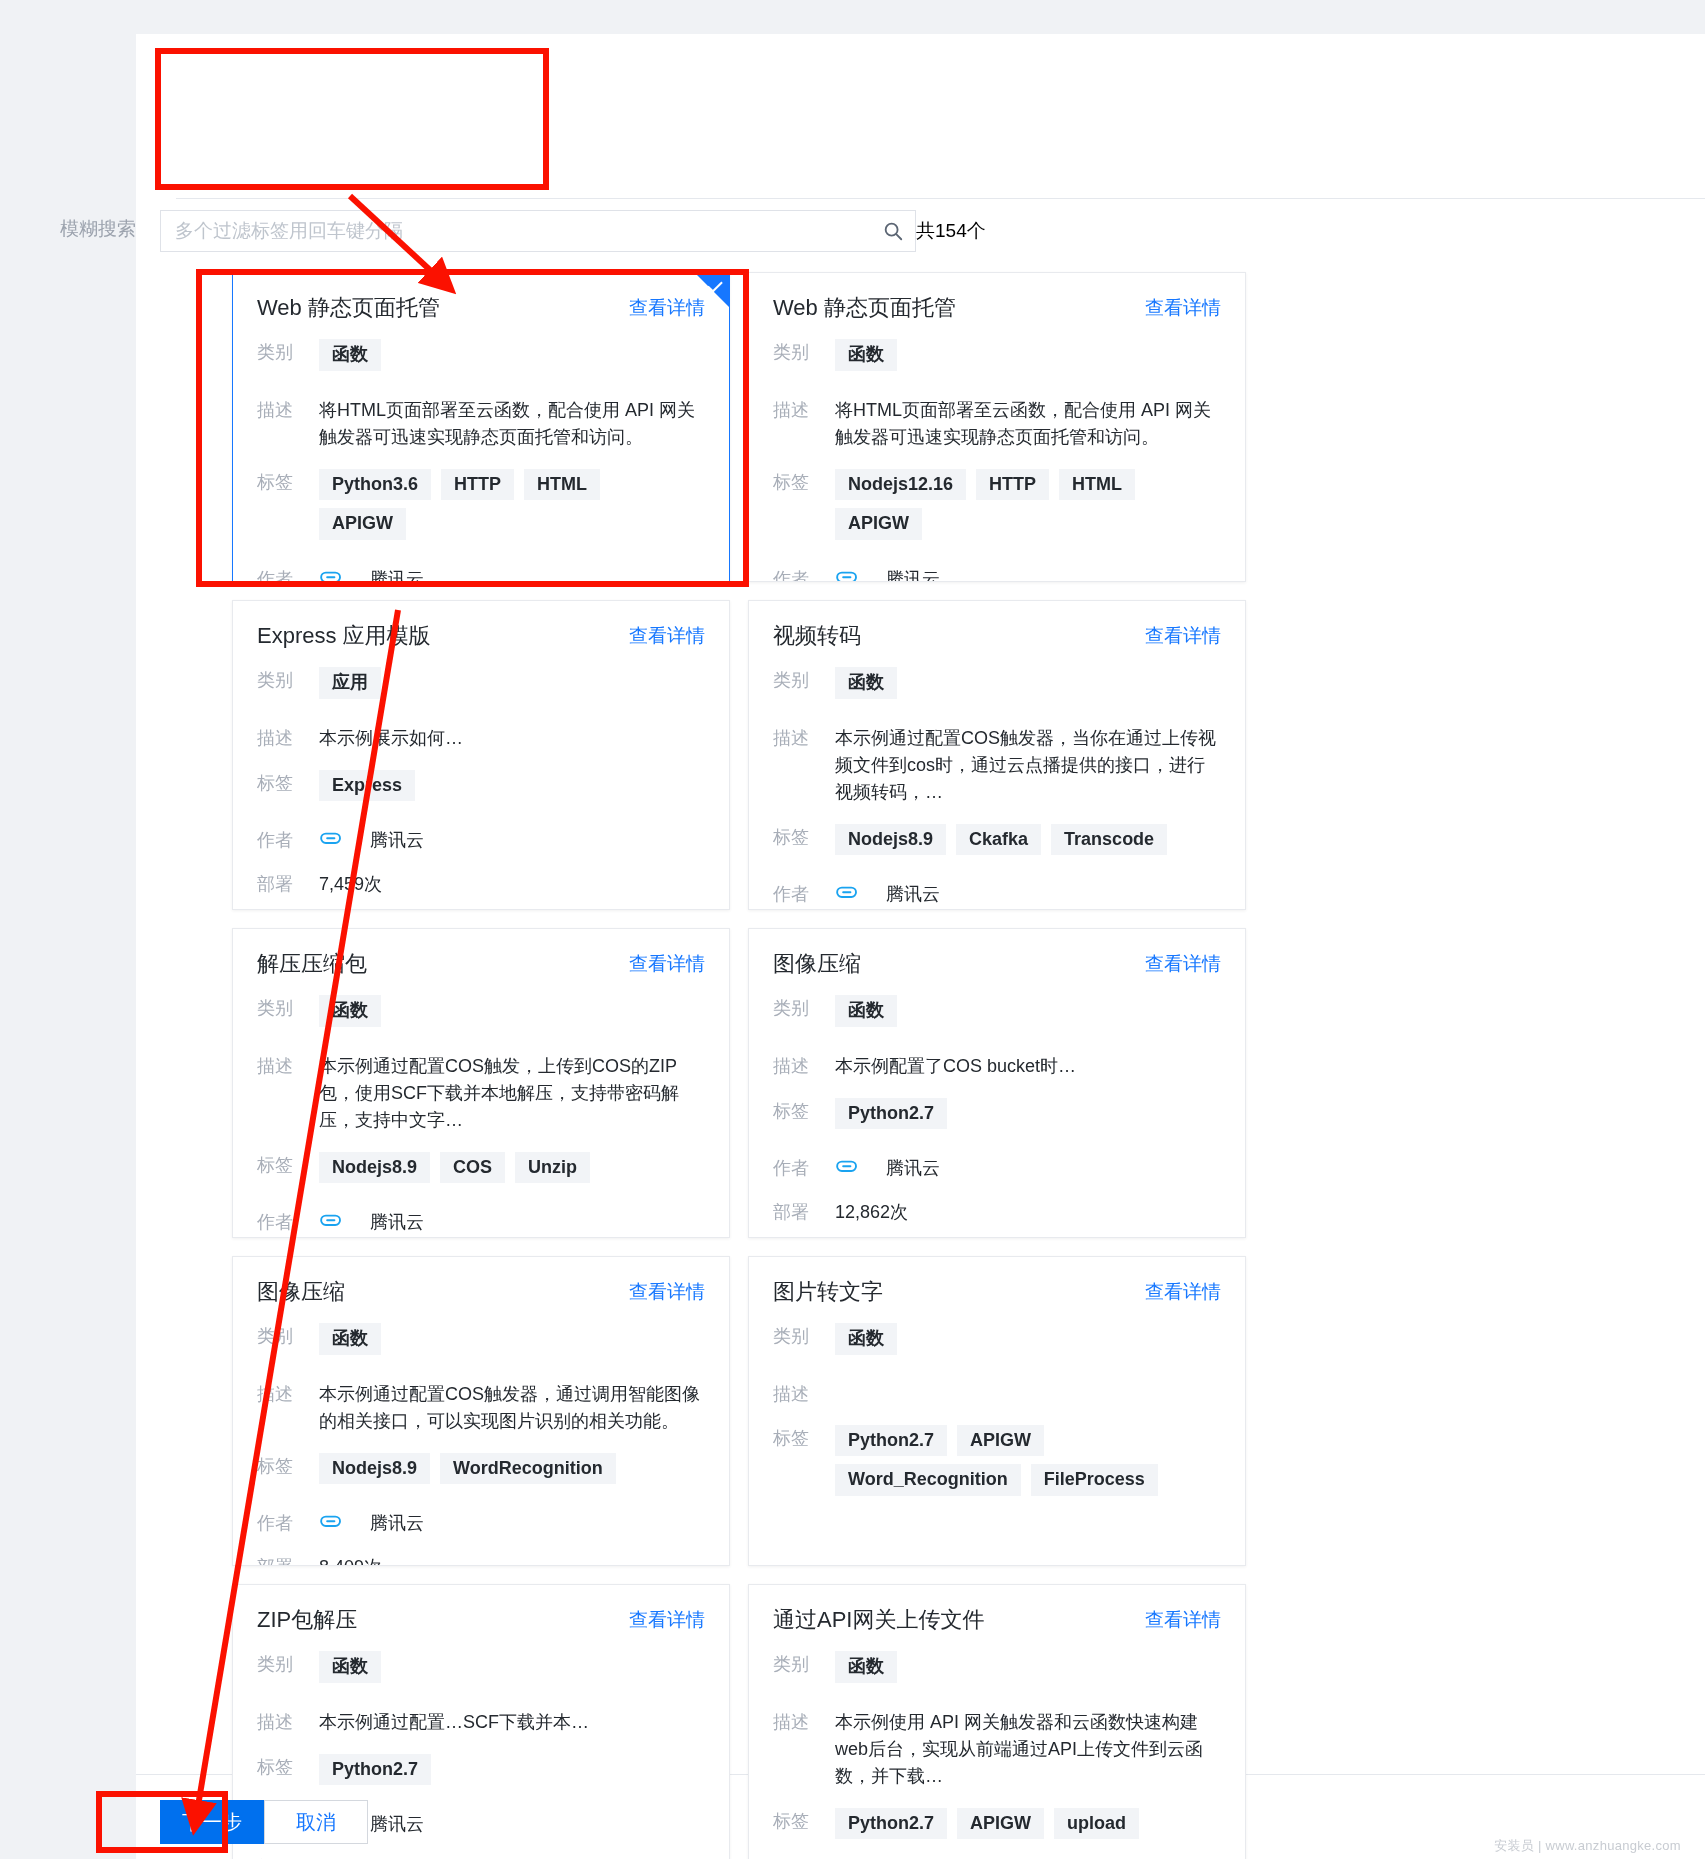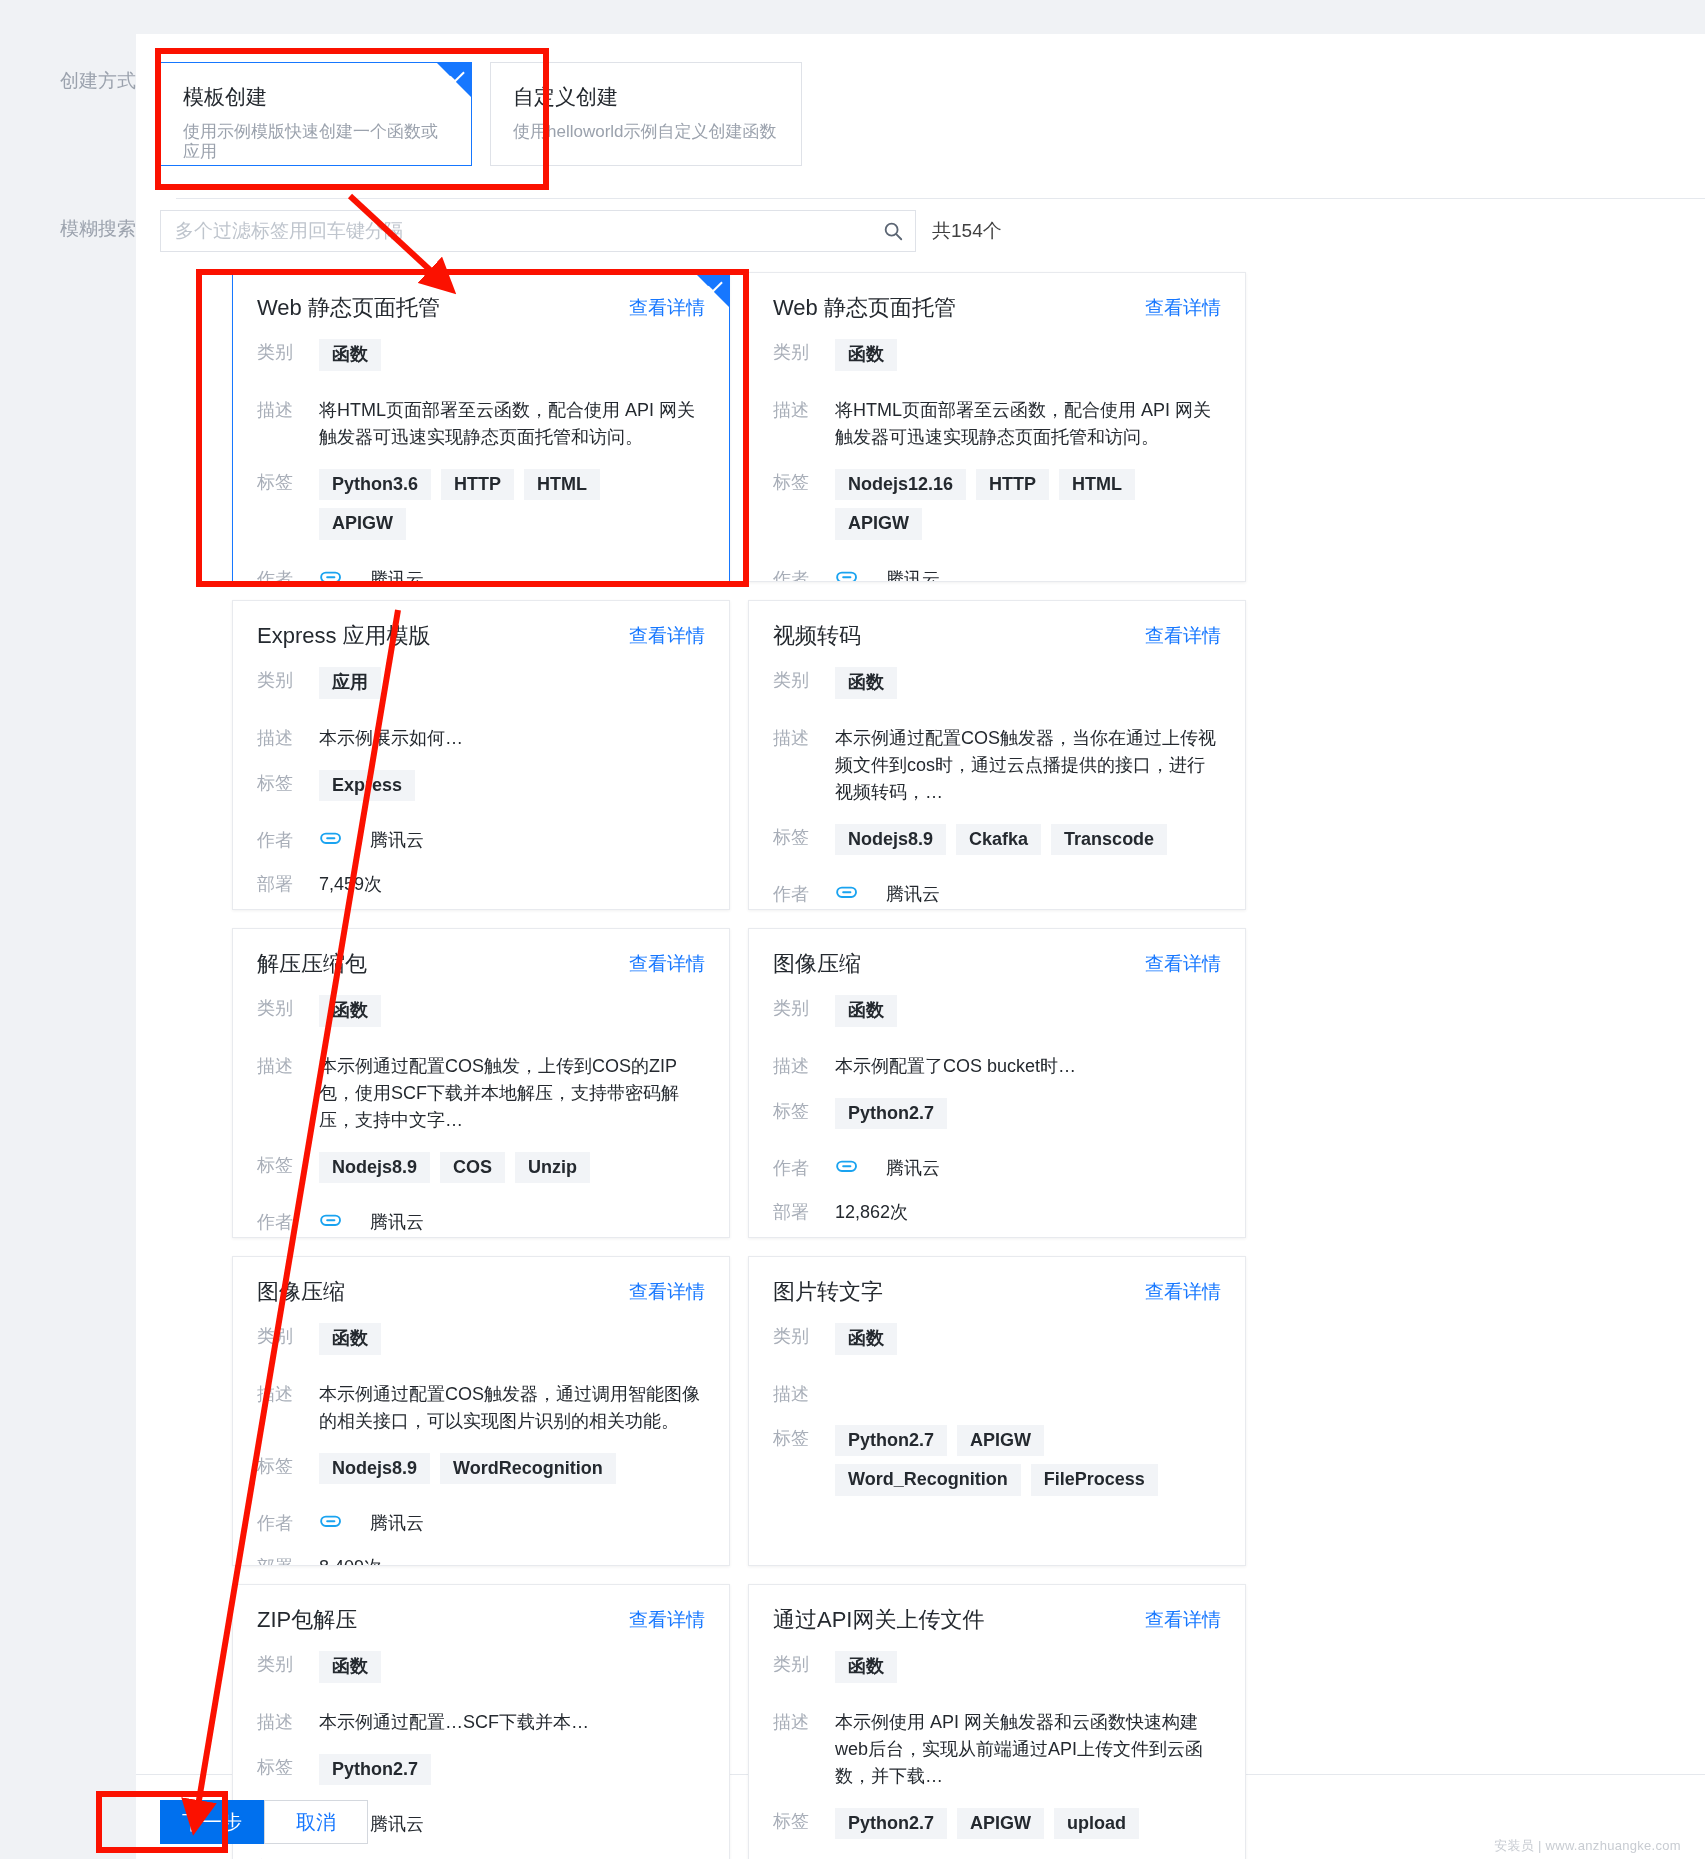--- a/index.html
+++ b/index.html
@@ -106,23 +106,22 @@
   }
   .search-box input::placeholder { color: #bfc5cd; }
   .search-icon {
     position: absolute; right: 10px; top: 50%;
     transform: translateY(-50%);
     width: 24px; height: 24px;
     display: flex; align-items: center; justify-content: center;
     cursor: pointer;
   }
   .search-count {
-    margin-left: 16px;
     font-size: 19px;
-    color: #404040;
+    color: #000000;
     white-space: nowrap;
     text-align: center;
   }
 
   
   #grid {
     position: absolute;
     left: 232px; top: 272px;
     width: 1520px;
     display: flex;
@@ -231,37 +230,20 @@
   }
 </style>
 </head>
 <body>
 
 <div id="root">
 
   <div class="sheet"></div>
   <div class="bottombar"></div>
 
-  <div class="form-row" id="create-method-row">
-    <div class="form-label">创建方式</div>
-    <div class="method-cards">
-
-      <div class="method-card selected">
-        <div class="corner-check"></div>
-        <div class="method-title">模板创建</div>
-        <div class="method-desc">使用示例模版快速创建一个函数或应用</div>
-      </div>
-
-      <div class="method-card">
-        <div class="method-title">自定义创建</div>
-        <div class="method-desc">使用helloworld示例自定义创建函数</div>
-      </div>
-
-    </div>
-  </div>
 
   <div class="hr-line"></div>
 
   <div class="form-row" id="search-row">
     <div class="form-label">模糊搜索</div>
     <div class="search-wrap">
       <div class="search-box">
         <input type="text" placeholder="多个过滤标签用回车键分隔" value="" style="">
         <span class="search-icon">
           <svg viewBox="0 0 24 24" width="22" height="22" fill="none" stroke="#5b6573" stroke-width="2">

